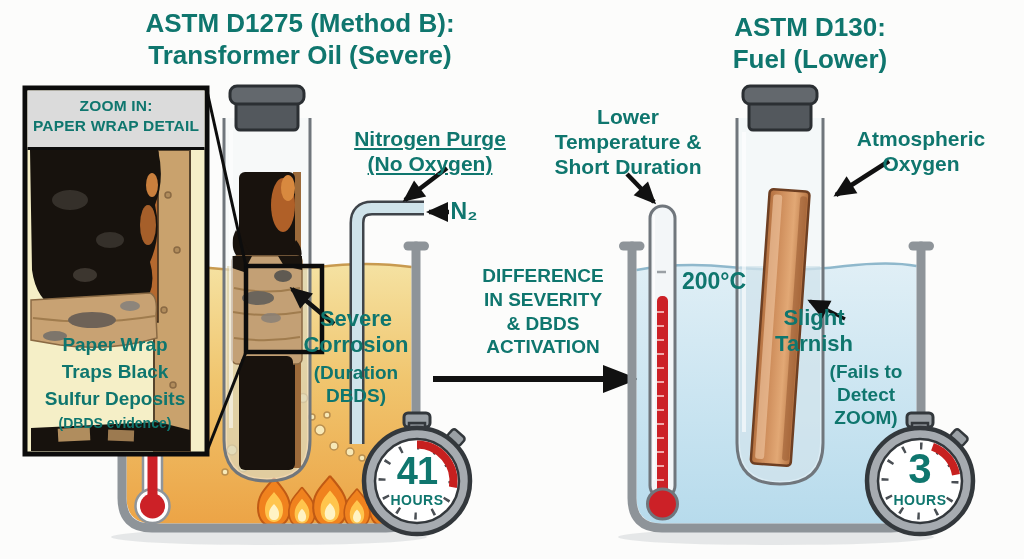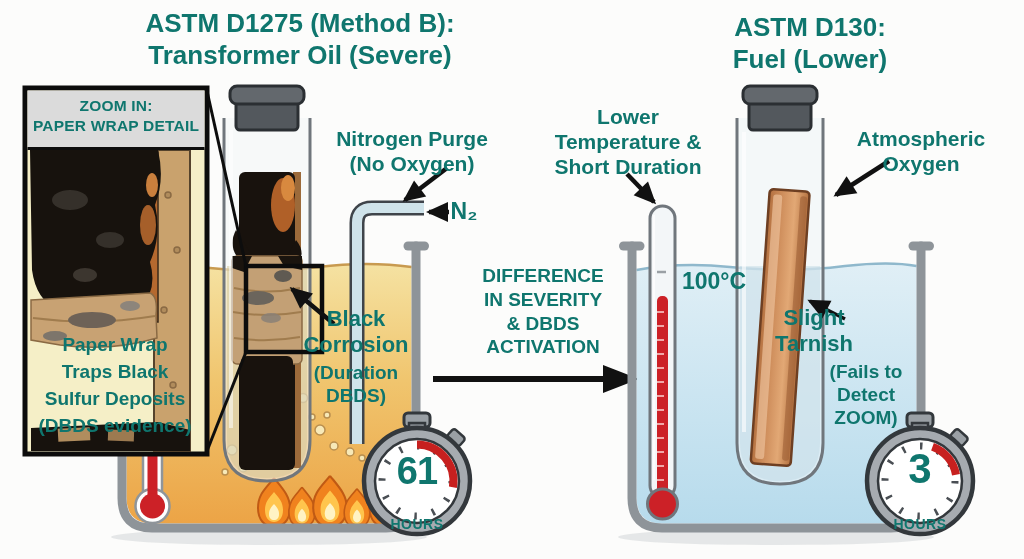--- a/index.html
+++ b/index.html
@@ -5,29 +5,29 @@
   html,body{margin:0;padding:0;}
   body{width:1024px;height:559px;position:relative;overflow:hidden;
        background:#fcfcfb;font-family:"Liberation Sans",sans-serif;}
   #scene{position:absolute;left:0;top:0;}
   .lbl{position:absolute;font-weight:bold;color:#0f766e;white-space:pre-line;
        text-align:center;transform:translateX(-50%);line-height:1.2;}
   .title{font-size:26px;line-height:1.22;}
   .ann{font-size:21px;}
   .zoom-head{font-size:15.5px;line-height:1.32;letter-spacing:.2px;}
   .cap-main{font-size:19px;line-height:1.42;}
-  .cap-sub{font-size:19px;}
+  .cap-sub{font-size:14px;}
   .res-main{font-size:22px;}
   .res-sub{font-size:19px;}
   .temp{font-size:23px;}
   .n2{font-size:23px;text-align:right;}
   .diff{font-size:19px;line-height:1.25;margin-left:16px;}
   .watch-val{font-size:38px;line-height:1;letter-spacing:-1px;}
   .watch-val-big{font-size:42px;line-height:1;}
-  .watch-unit{font-size:14px;letter-spacing:.5px;margin-top:24px;}
+  .watch-unit{font-size:14px;letter-spacing:.5px;}
 </style>
 </head>
 <body>
 
 <svg id="scene" width="1024" height="559" viewBox="0 0 1024 559">
   <defs>
     <linearGradient id="oilGrad" x1="0" y1="0" x2="0" y2="1">
       <stop offset="0" stop-color="#f5e2a2"></stop>
       <stop offset="0.45" stop-color="#f0c56e"></stop>
       <stop offset="1" stop-color="#eca446"></stop>
@@ -265,41 +265,41 @@
 <div class="lbl title" style="left:810px;top:12px;">ASTM D130:
 Fuel (Lower)</div>
 
 <div class="lbl zoom-head" style="left:116px;top:96px;">ZOOM IN:
 PAPER WRAP DETAIL</div>
 <div class="lbl cap-main" style="left:115px;top:332px;">Paper Wrap
 Traps Black
 Sulfur Deposits</div>
 <div class="lbl cap-sub" style="left:115px;top:415px;">(DBDS evidence)</div>
 
-<div class="lbl ann" style="left:412px;top:126px;">Nitrogen Purge
+<div class="lbl ann" style="left:430px;top:126px;text-decoration:underline;">Nitrogen Purge
 (No Oxygen)</div>
 <div class="lbl n2" style="left:464px;top:198px;">N₂</div>
-<div class="lbl res-main" style="left:356px;top:306px;">Black
+<div class="lbl res-main" style="left:356px;top:306px;">Severe
 Corrosion</div>
 <div class="lbl res-sub" style="left:356px;top:362px;">(Duration
 DBDS)</div>
 
 <div class="lbl diff" style="left:527px;top:264px;">DIFFERENCE
 IN SEVERITY
 &amp; DBDS
 ACTIVATION</div>
 
 <div class="lbl ann" style="left:628px;top:104px;">Lower
 Temperature &amp;
 Short Duration</div>
-<div class="lbl temp" style="left:714px;top:268px;">100°C</div>
+<div class="lbl temp" style="left:714px;top:268px;">200°C</div>
 <div class="lbl ann" style="left:921px;top:126px;">Atmospheric
 Oxygen</div>
 <div class="lbl res-main" style="left:814px;top:305px;">Slight
 Tarnish</div>
 <div class="lbl res-sub" style="left:866px;top:361px;">(Fails to
 Detect
 ZOOM)</div>
 
-<div class="lbl watch-val" style="left:417px;top:452px;">61</div>
+<div class="lbl watch-val" style="left:417px;top:452px;">41</div>
 <div class="lbl watch-unit" style="left:417px;top:492px;">HOURS</div>
 <div class="lbl watch-val-big" style="left:920px;top:448px;">3</div>
 <div class="lbl watch-unit" style="left:920px;top:492px;">HOURS</div>
 
 </body></html>

